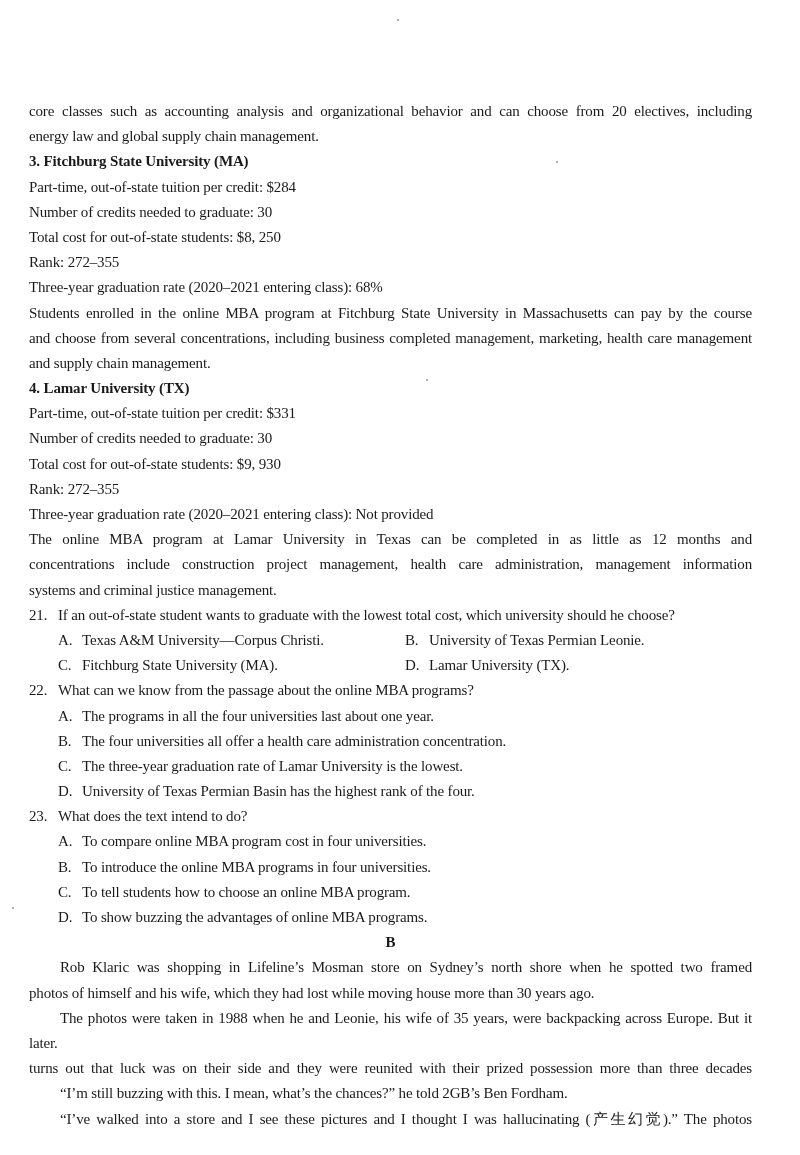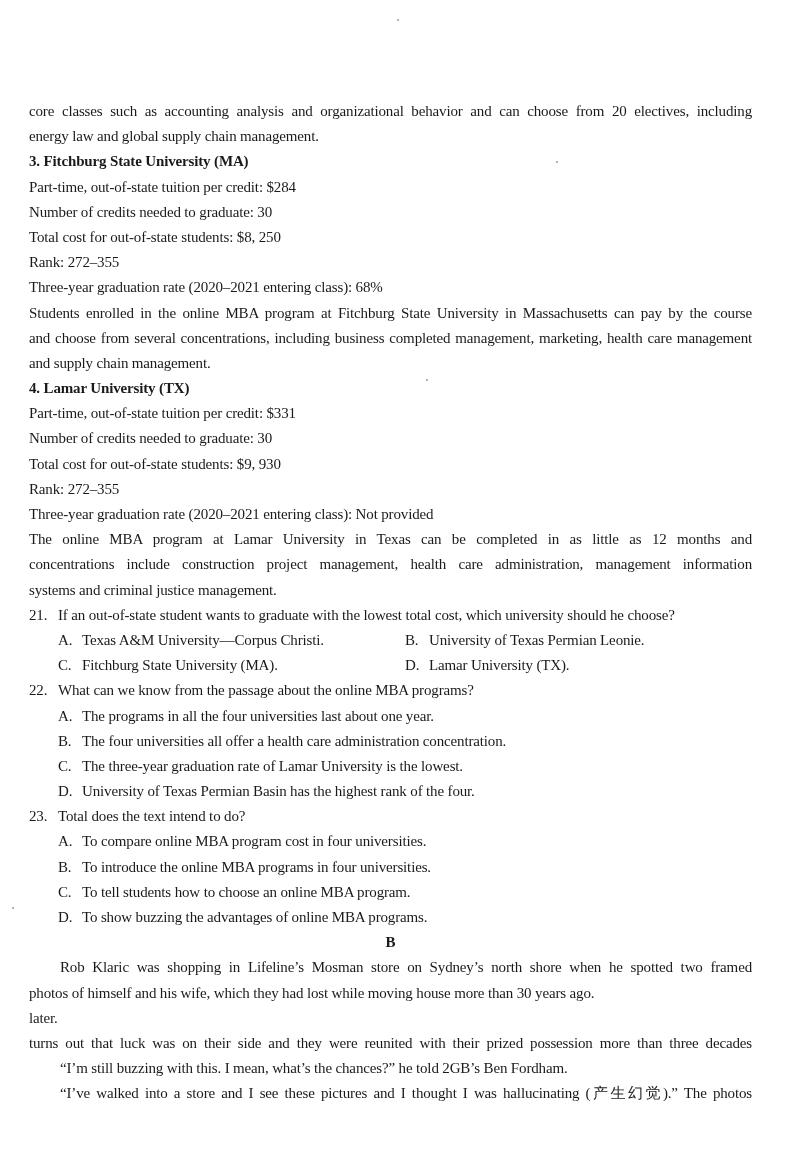--- a/index.html
+++ b/index.html
@@ -93,21 +93,21 @@
         <span>The three-year graduation rate of Lamar University is the lowest.</span>
       </div>
     <div class="line optrow">
         <span class="opt">D.</span>
         <span>University of Texas Permian Basin has the highest rank of the four.</span>
       </div>
   </div>
 
   <div>
     <div class="line">
-      <span class="qnum">23.</span><span>Total does the text intend to do?</span>
+      <span class="qnum">23.</span><span>What does the text intend to do?</span>
     </div>
     <div class="line optrow">
         <span class="opt">A.</span>
         <span>To compare online MBA program cost in four universities.</span>
       </div>
     <div class="line optrow">
         <span class="opt">B.</span>
         <span>To introduce the online MBA programs in four universities.</span>
       </div>
     <div class="line optrow">
@@ -117,19 +117,20 @@
     <div class="line optrow">
         <span class="opt">D.</span>
         <span>To show buzzing the advantages of online MBA programs.</span>
       </div>
   </div>
 
   <div>
     <div class="line center">B</div>
     <div class="line just indent">Rob Klaric was shopping in Lifeline’s Mosman store on Sydney’s north shore when he spotted two framed</div>
     <div class="line">photos of himself and his wife, which they had lost while moving house more than 30  years ago.</div>
+    <div class="line just indent">The photos were taken in 1988 when he and Leonie, his wife of 35 years, were backpacking across Europe. But it</div>
     <div class="line">later.</div>
     <div class="line just">turns out that luck was on their side and they were reunited with their prized possession more than three decades</div>
     <div class="line indent">“I’m still buzzing with this. I mean, what’s the chances?” he told 2GB’s Ben Fordham.</div>
     <div class="line just indent">“I’ve walked into a store and I see these pictures and I thought I was hallucinating (产生幻觉).” The photos</div>
   </div>
 
 </div>
 
 </body></html>

